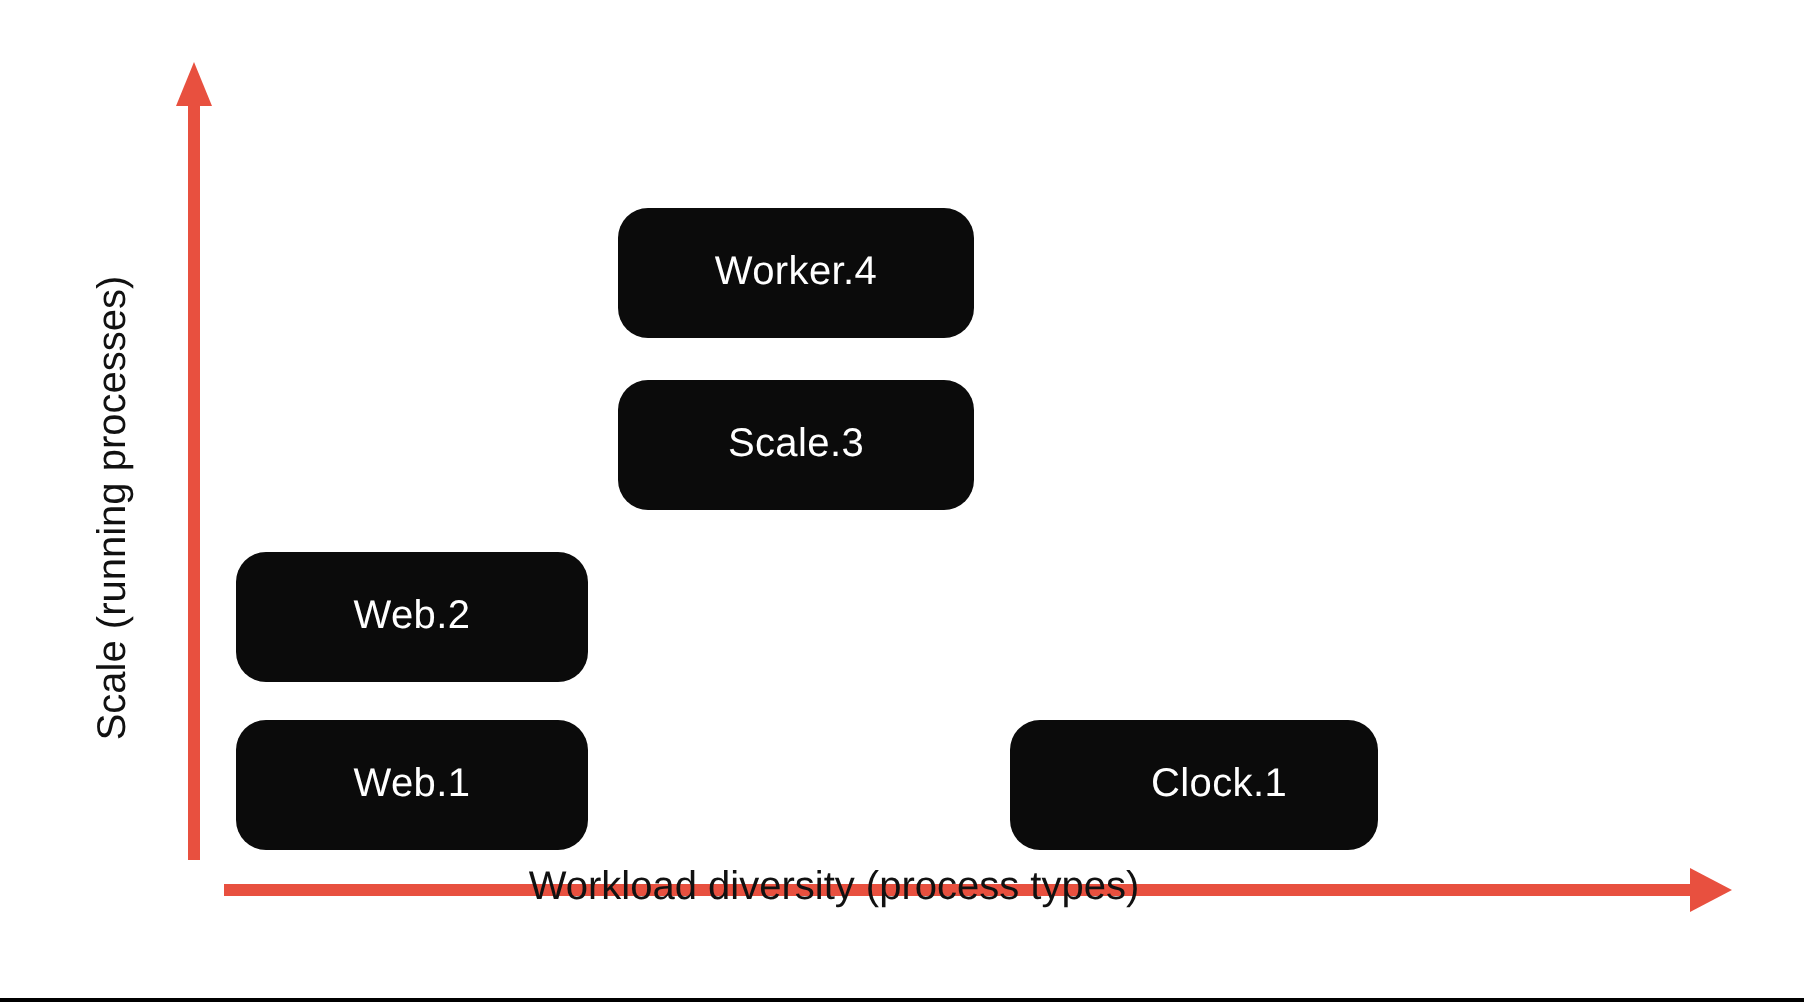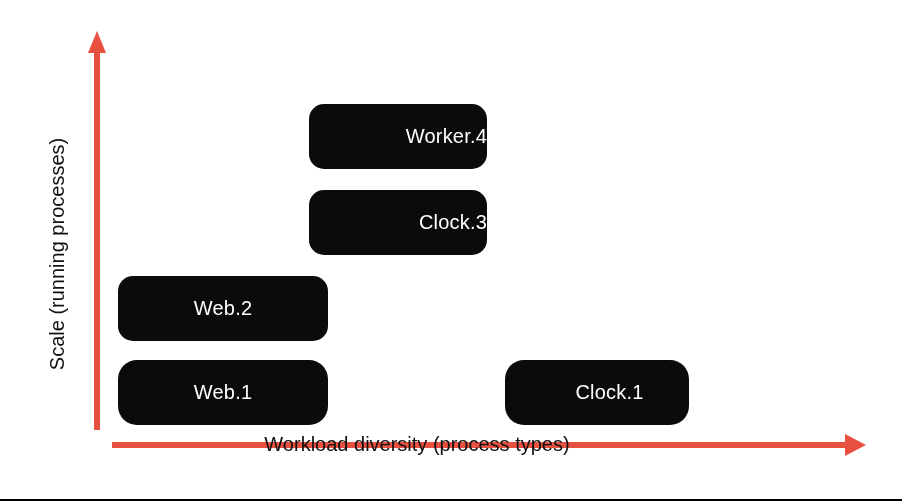--- a/index.html
+++ b/index.html
@@ -31,24 +31,24 @@
     height: 65px;
     background: var(--box-bg);
     color: var(--box-text);
     border-radius: 15px;
     display: flex;
     align-items: center;
     justify-content: center;
     font-size: 20px;
     letter-spacing: 0.2px;
   }
-  .col-web    { left: 118px; width: 210px; }
-  .col-worker { left: 309px; width: 178px; justify-content: flex-end; }
+  .col-web    { left: 118px; width: 176px; }
+  .col-worker { left: 309px; width: 178px; }
   .col-clock  { left: 505px; width: 184px; padding-left: 25px; }
-  .row-1 { top: 360px; border-radius: 19px; }
+  .row-1 { top: 360px; }
   .row-2 { top: 276px; }
   .row-3 { top: 190px; }
   .row-4 { top: 104px; }
   .y-label {
     position: absolute;
     left: 57px; top: 254px;
     transform: translate(-50%, -50%) rotate(-90deg);
     white-space: nowrap;
     font-size: 20px;
     color: var(--axis-label);
@@ -80,21 +80,21 @@
     <line class="arrow-line" x1="112" y1="445" x2="846" y2="445"></line>
     <polygon class="arrow-head" points="866,445 845,434 845,456"></polygon>
   </svg>
 
   <div class="y-label">Scale (running processes)</div>
 
   <div class="box col-worker row-4">
     <span>Worker.4</span>
   </div>
   <div class="box col-worker row-3">
-    <span>Clock.3</span>
+    <span>Scale.3</span>
   </div>
   <div class="box col-web row-2">
     <span>Web.2</span>
   </div>
   <div class="box col-web row-1">
     <span>Web.1</span>
   </div>
   <div class="box col-clock row-1">
     <span>Clock.1</span>
   </div>

